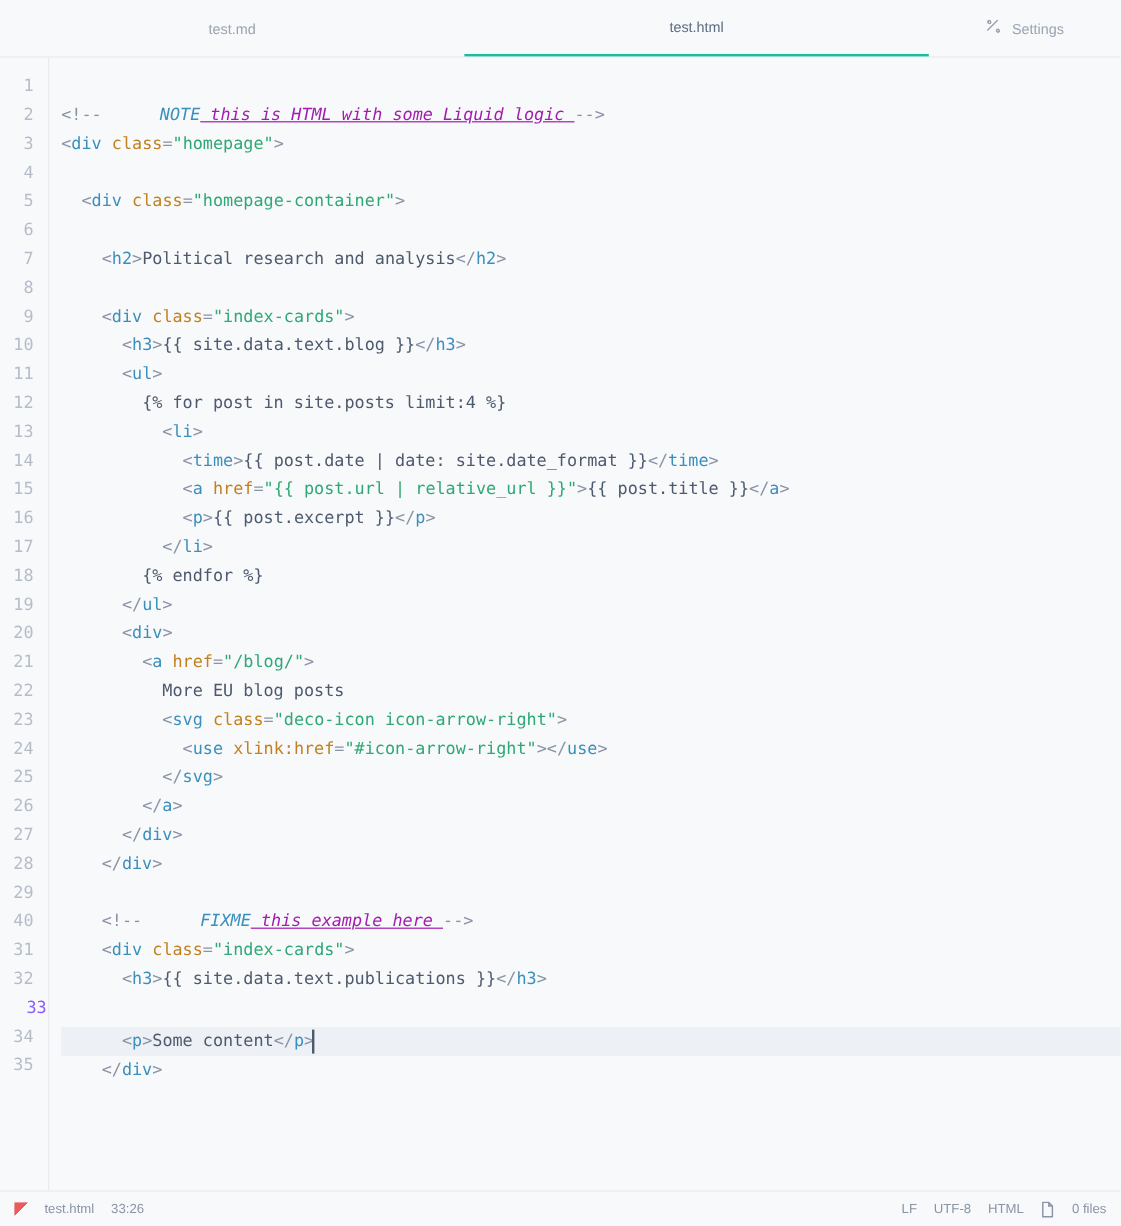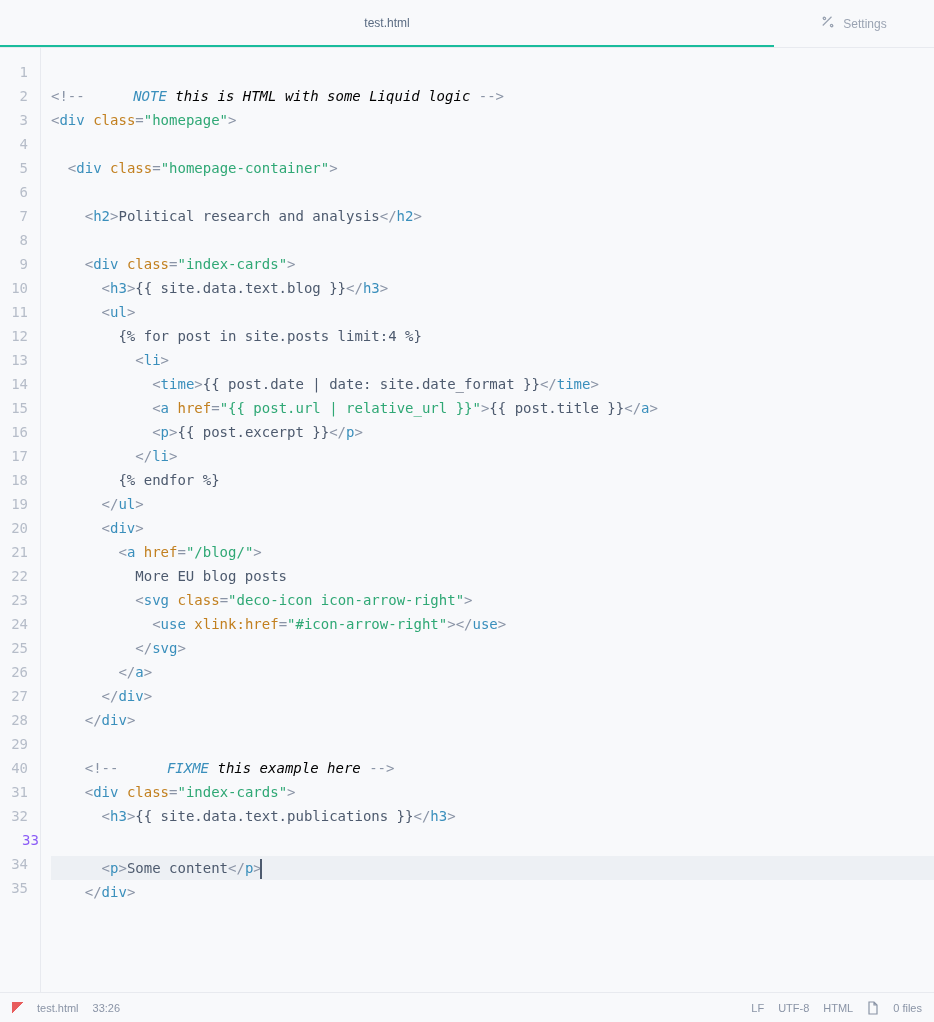--- a/index.html
+++ b/index.html
@@ -76,21 +76,21 @@
   background: #4d5a6e;
   vertical-align: middle;
   margin-left: -2px;
 }
 
 .c-punc { color: #8a94a6; }
 .c-tag { color: #3a8fbc; }
 .c-attr { color: #c28020; }
 .c-str { color: #2fa875; }
 .c-text { color: #4d5a6e; }
-.c-cmt { color: #000000; font-style: italic; }
+.c-cmt { color: #a21caf; font-style: italic; text-decoration: underline; }
 .c-kw { color: #3a8fbc; font-style: italic; margin-left: 40px; }
 .c-liq { color: #4d5a6e; }
 
 .statusbar {
   height: 30px;
   background: #f8f9fb;
   border-top: 1px solid #e8eaef;
   display: flex;
   align-items: center;
   padding: 0 12px;
@@ -100,20 +100,23 @@
   gap: 14px;
 }
 .statusbar .spacer { flex: 1; }
 .sq { width: 11px; height: 11px; background: linear-gradient(135deg, #e85c5c 50%, transparent 50%); }
 .file-icon { display: inline-flex; }
 </style>
 </head>
 <body>
 
 <div class="tabbar">
+  <div class="tab">
+      <span>test.md</span>
+    </div>
   <div class="tab active">
       <span>test.html</span>
     </div>
   <div class="tab settings">
     <span>
       <svg width="14" height="14" viewBox="0 0 24 24" fill="none" stroke="#9aa3b2" stroke-width="2">
           <path d="M3 18 L18 3 M6 3 L3 6 M21 18 L18 21"></path>
           <circle cx="6" cy="6" r="2"></circle>
           <circle cx="18" cy="18" r="2"></circle>
         </svg>

